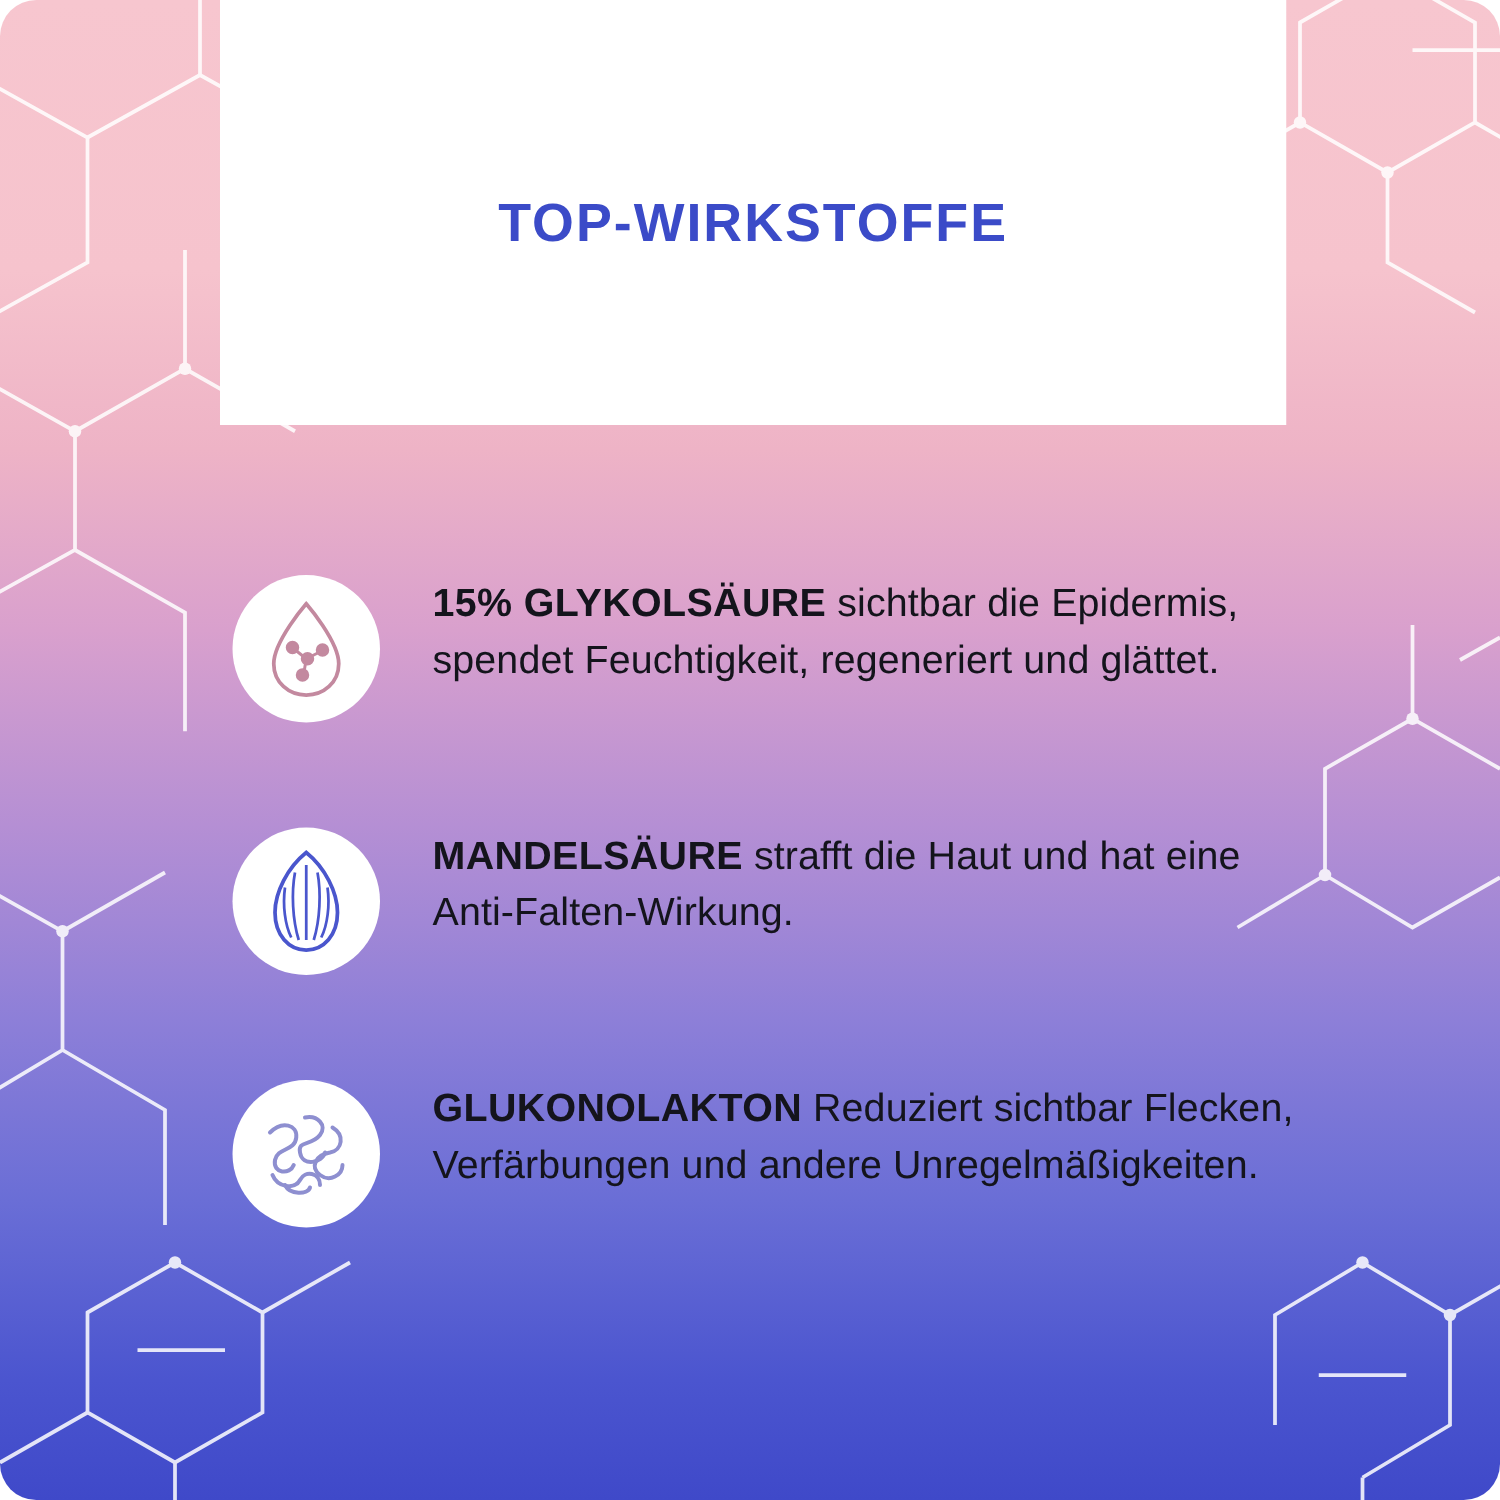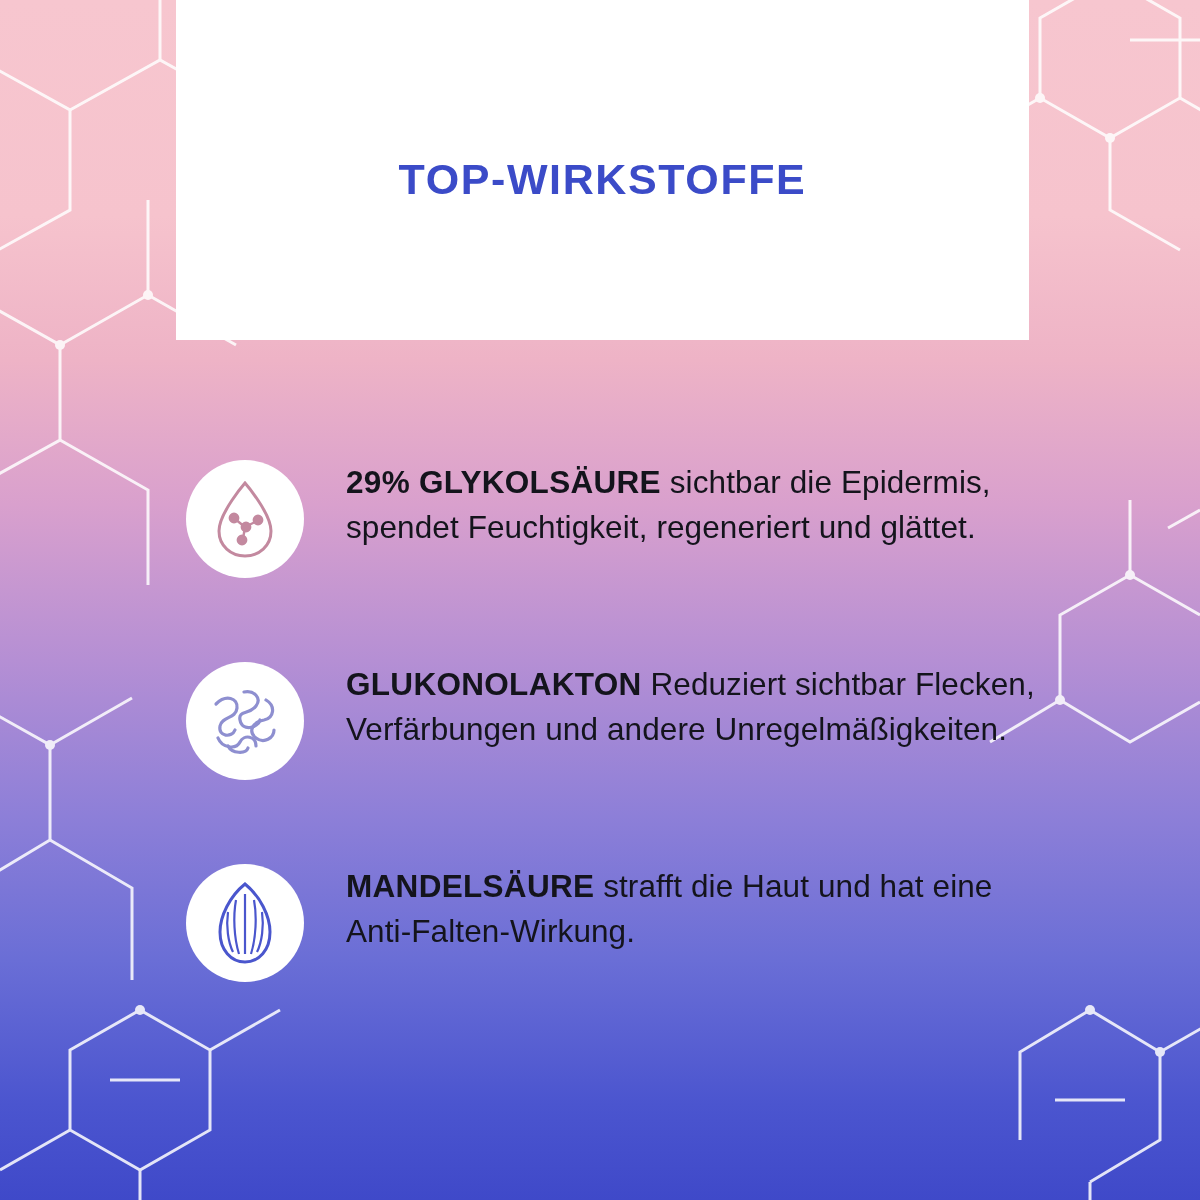--- a/index.html
+++ b/index.html
@@ -19,20 +19,21 @@
     background: linear-gradient(180deg,
         #f7c6cf 0%,
         #f6c3cd 18%,
         #eeb3c6 30%,
         #d9a0cd 42%,
         #b58fd4 55%,
         #8d7fd8 68%,
         #6a6ed6 80%,
         #4b55cf 92%,
         #3f49c9 100%);
+    border-radius: 29px;
   }
 
   
   .deco {
     position: absolute;
     inset: 0;
     width: 1200px;
     height: 1200px;
     pointer-events: none;
   }
@@ -170,38 +171,21 @@
             <line x1="38" y1="50" x2="50" y2="44" stroke-width="2.4"></line>
             <line x1="38" y1="50" x2="36" y2="62" stroke-width="2.4"></line>
             <circle cx="27" cy="41" r="4.2"></circle>
             <circle cx="39" cy="50" r="4.2"></circle>
             <circle cx="51" cy="43" r="4.2"></circle>
             <circle cx="35" cy="63" r="4.2"></circle>
           </g>
         </svg>
       </div>
       <div class="f-text">
-        <b>29% GLYKOLSÄURE</b><span> sichtbar die Epidermis, spendet Feuchtigkeit, regeneriert und glättet.</span>
-      </div>
-    </div>
-
-    <div class="feature">
-      <div class="icon-badge">
-        <svg width="82" height="82" viewBox="0 0 82 82">
-          <g fill="none" stroke="#8e8fd0" stroke-width="3.2" stroke-linecap="round">
-            <path d="M12 24 C22 14 34 18 33 28 C32 39 18 36 16 46 C14 57 28 58 31 50"></path>
-            <path d="M40 12 C50 10 58 18 52 26 C45 35 34 30 36 40 C38 52 54 48 56 40"></path>
-            <path d="M62 20 C72 26 70 38 60 40 C48 42 44 52 52 58 C60 64 70 58 70 50"></path>
-            <path d="M14 58 C18 68 32 70 36 62 C40 54 52 56 52 66"></path>
-            <path d="M24 66 C28 74 42 74 44 68"></path>
-          </g>
-        </svg>
-      </div>
-      <div class="f-text">
-        <b>GLUKONOLAKTON</b><span> Reduziert sichtbar Flecken, Verfärbungen und andere Unregelmäßigkeiten.</span>
+        <b>15% GLYKOLSÄURE</b><span> sichtbar die Epidermis, spendet Feuchtigkeit, regeneriert und glättet.</span>
       </div>
     </div>
 
     <div class="feature narrow">
       <div class="icon-badge">
         <svg width="62" height="86" viewBox="0 0 62 86">
           <path d="M31 4 C46 16 56 36 56 52 C56 70 45 82 31 82 C17 82 6 70 6 52 C6 36 16 16 31 4 Z" fill="none" stroke="#4a56cd" stroke-width="3"></path>
           <g fill="none" stroke="#4a56cd" stroke-width="2.2">
             <path d="M31 14 C31 30 31 58 31 74"></path>
             <path d="M22 20 C19 36 20 58 25 74"></path>
@@ -209,14 +193,31 @@
             <path d="M14 32 C12 46 14 62 19 72"></path>
             <path d="M48 32 C50 46 48 62 43 72"></path>
           </g>
         </svg>
       </div>
       <div class="f-text">
         <b>MANDELSÄURE</b><span> strafft die Haut und hat eine Anti-Falten-Wirkung.</span>
       </div>
     </div>
 
+    <div class="feature">
+      <div class="icon-badge">
+        <svg width="82" height="82" viewBox="0 0 82 82">
+          <g fill="none" stroke="#8e8fd0" stroke-width="3.2" stroke-linecap="round">
+            <path d="M12 24 C22 14 34 18 33 28 C32 39 18 36 16 46 C14 57 28 58 31 50"></path>
+            <path d="M40 12 C50 10 58 18 52 26 C45 35 34 30 36 40 C38 52 54 48 56 40"></path>
+            <path d="M62 20 C72 26 70 38 60 40 C48 42 44 52 52 58 C60 64 70 58 70 50"></path>
+            <path d="M14 58 C18 68 32 70 36 62 C40 54 52 56 52 66"></path>
+            <path d="M24 66 C28 74 42 74 44 68"></path>
+          </g>
+        </svg>
+      </div>
+      <div class="f-text">
+        <b>GLUKONOLAKTON</b><span> Reduziert sichtbar Flecken, Verfärbungen und andere Unregelmäßigkeiten.</span>
+      </div>
+    </div>
+
   </div>
 </div>
 
 </body></html>

